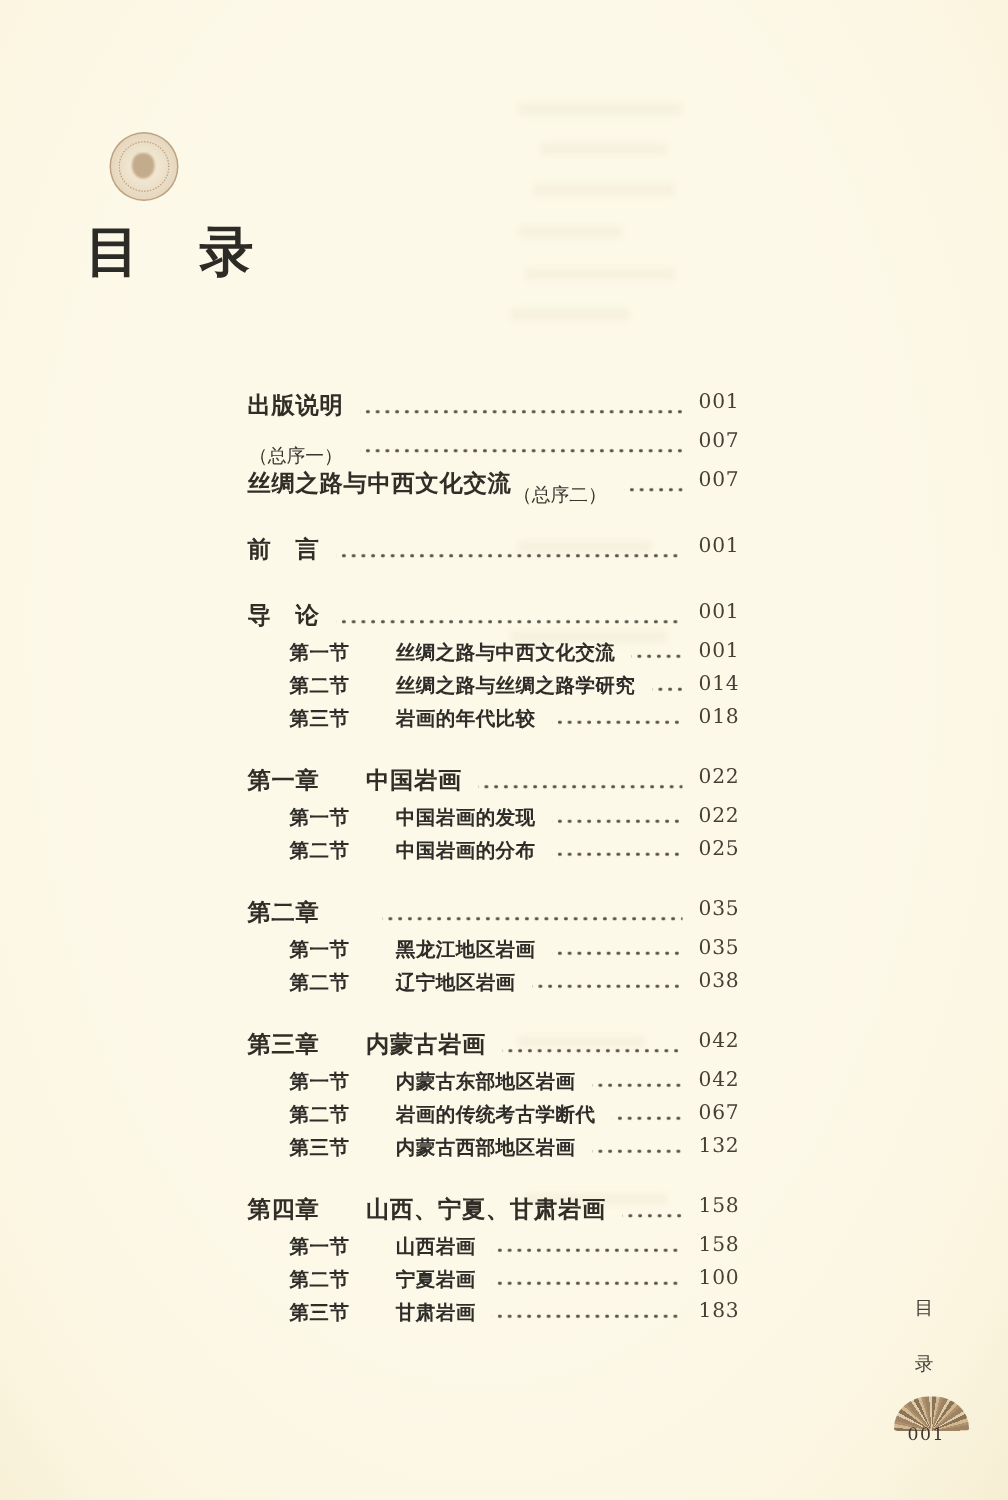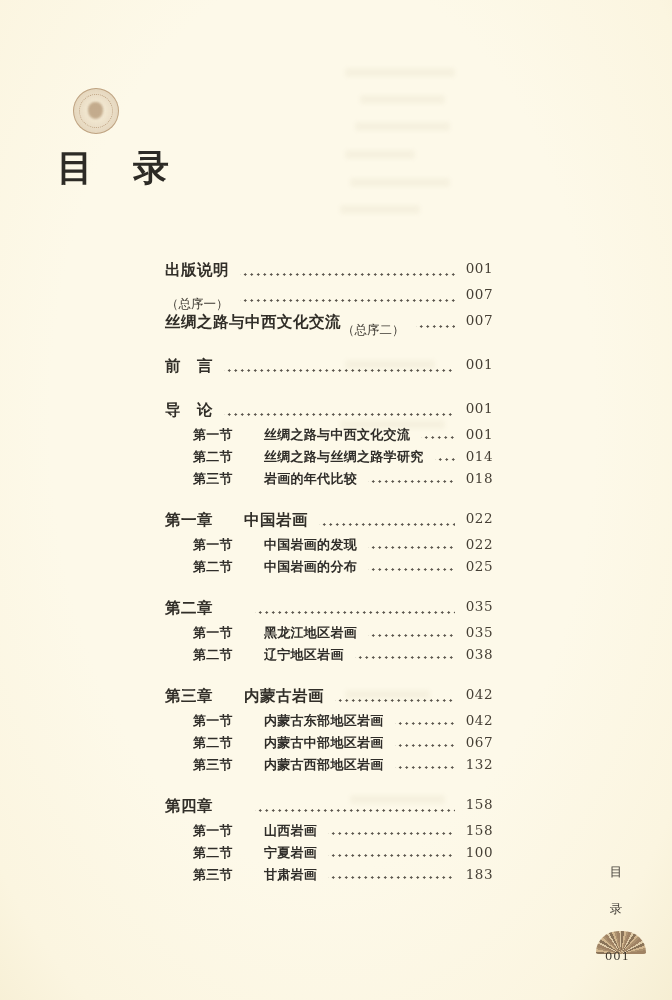--- a/index.html
+++ b/index.html
@@ -237,36 +237,37 @@
   </div>
         <div class="toc-row sub">
     <span class="num">第一节</span>
     <span class="label">内蒙古东部地区岩画</span>
 
     <span class="dots"></span>
     <span class="pg">042</span>
   </div>
         <div class="toc-row sub">
     <span class="num">第二节</span>
-    <span class="label">内蒙古中部地区岩画</span>
+    <span class="label">岩画的传统考古学断代</span>
 
     <span class="dots"></span>
     <span class="pg">067</span>
   </div>
         <div class="toc-row sub">
     <span class="num">第三节</span>
     <span class="label">内蒙古西部地区岩画</span>
 
     <span class="dots"></span>
     <span class="pg">132</span>
   </div>
       </div>
       <div class="toc-group">
         <div class="toc-row top">
     <span class="num">第四章</span>
+    <span class="label">山西、宁夏、甘肃岩画</span>
 
     <span class="dots"></span>
     <span class="pg">158</span>
   </div>
         <div class="toc-row sub">
     <span class="num">第一节</span>
     <span class="label">山西岩画</span>
 
     <span class="dots"></span>
     <span class="pg">158</span>

